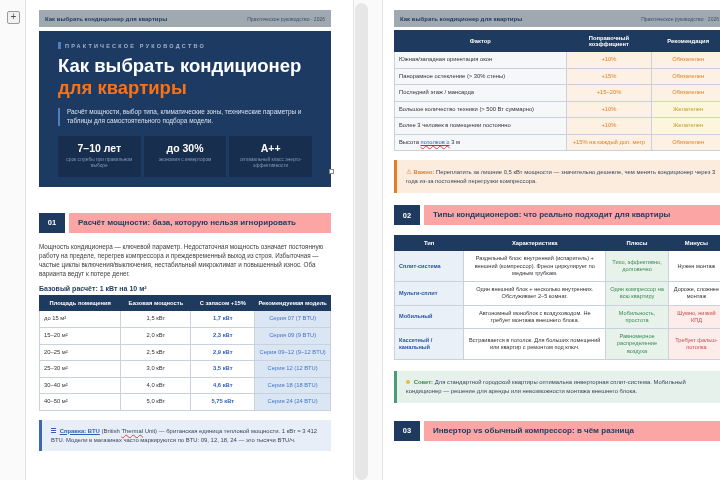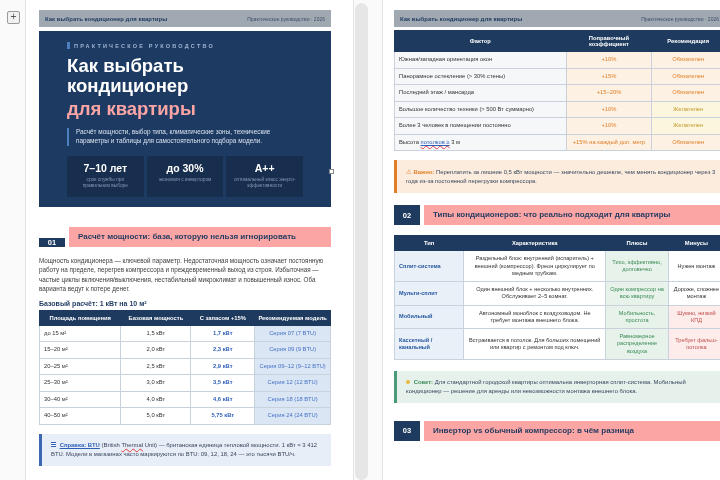--- a/index.html
+++ b/index.html
@@ -19,26 +19,26 @@
     border-left:1px solid #e3e3e3; border-right:1px solid #e3e3e3; }
   .page1 { left:25px; width:329px; padding:10px 22px 0 13px; }
   .page2 { left:382px; width:364px; padding:10px 20px 0 11px; }
 
   .pg-head { height:17px; background:#a0a8b2; display:flex; align-items:center;
     justify-content:space-between; padding:0 6px; }
   .pg-head .t { font-size:6px; font-weight:bold; color:#1e3a5f; }
   .pg-head .m { font-size:5px; color:#3d4f68; }
 
   
-  .hero { margin-top:4px; background:#1d3a63; padding:11px 28px 10px; position:relative; }
+  .hero { margin-top:4px; background:#1d3a63; padding:11px 19px 10px; position:relative; }
   .eyebrow { display:flex; align-items:center; }
   .eyebrow .bar { width:3px; height:7px; background:#4d7fc0; margin-right:4px; }
   .eyebrow .txt { font-size:5.5px; letter-spacing:2.2px; font-weight:bold; color:#9fb4d2; }
   .hero h1 { font-size:18.5px; font-weight:bold; color:#ffffff; margin:7px 0 2px; line-height:1.1; }
-  .hero h2 { font-size:18.5px; font-weight:bold; color:#fca5a5; margin:0 0 9px; line-height:1.1; }
+  .hero h2 { font-size:18.5px; font-weight:bold; color:#f97316; margin:0 0 9px; line-height:1.1; }
   .hero .sub { border-left:2px solid #4d7fc0; padding-left:7px; font-size:6.4px;
     line-height:1.4; color:#d9e2ee; margin-bottom:10px; }
   .stats { display:flex; gap:3px; }
   .stat { flex:1; background:#182e4e; padding:6px 6px 7px;text-align:center; }
   .stat .sv { font-size:10.5px; font-weight:bold; color:#fff; }
   .stat .sl { font-size:4.8px; color:#8198b6; line-height:1.35; margin-top:3px; }
   .handle { position:absolute; left:303px; top:169px; width:5px; height:5px;
     background:#fff; border:1px solid #8a8a8a; }
 
   
@@ -90,21 +90,21 @@
   .box-warn .lbl { color:#e07f28; }
   .warn-icon { color:#e07f28; font-size:6.5px; }
   .box-tip { background:#e6f1ec; border-left:3px solid #4a9b7a; margin-top:11px; }
   .box-tip .lbl { color:#3a8a55; }
   .book-icon { display:inline-block; width:5px; height:5px; background:#2d5fb8;
     vertical-align:-0.5px; margin-right:2px;
     background-image:linear-gradient(#2d5fb8 1px, #fff 1px, #fff 2px, #2d5fb8 2px, #2d5fb8 3px, #fff 3px, #fff 4px, #2d5fb8 4px); }
   .bulb-icon { display:inline-block; width:4px; height:4px; border-radius:50%;
     background:#e8b93c; margin-right:2px; }
 
-  .mt-sec1 { margin-top:20px;align-items:flex-end; }
+  .mt-sec1 { margin-top:26px; }
   .mt-sec2 { margin-top:12px; }
   .mt-sec3 { margin-top:18px;justify-content:center; }
   .mt-tbl  { margin-top:3px; }
   .mt-ftbl { margin-top:3px; }
 </style>
 </head>
 <body>
 
 <div class="canvas">
 

